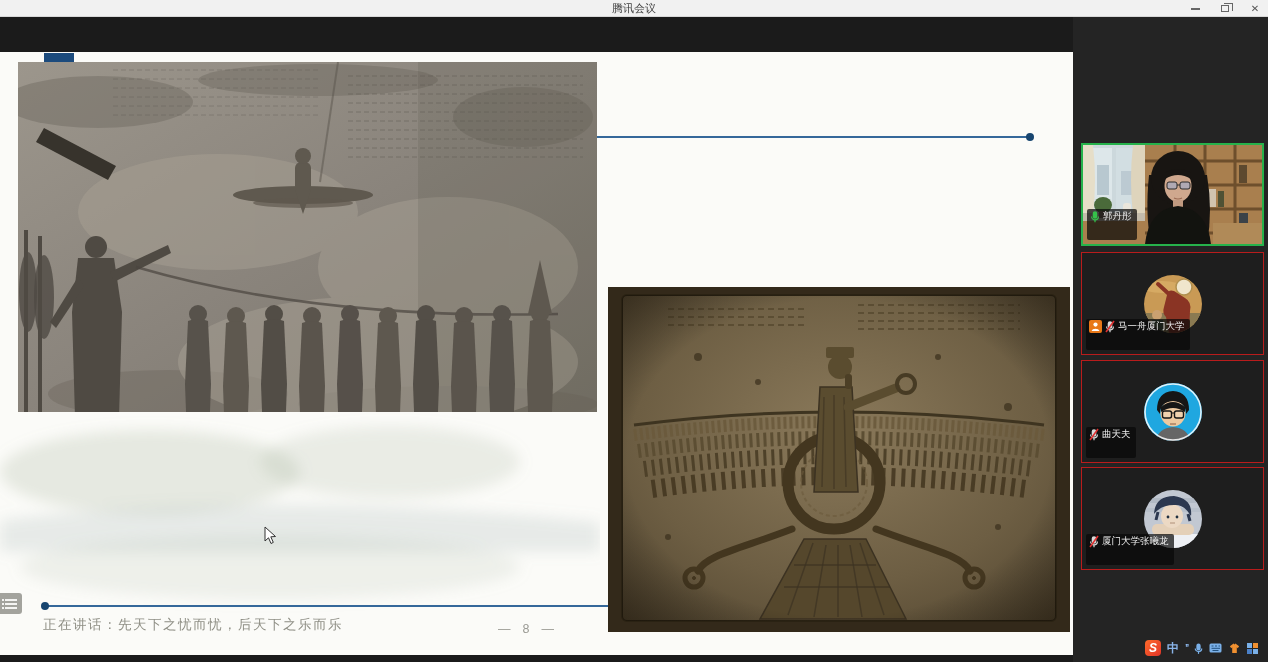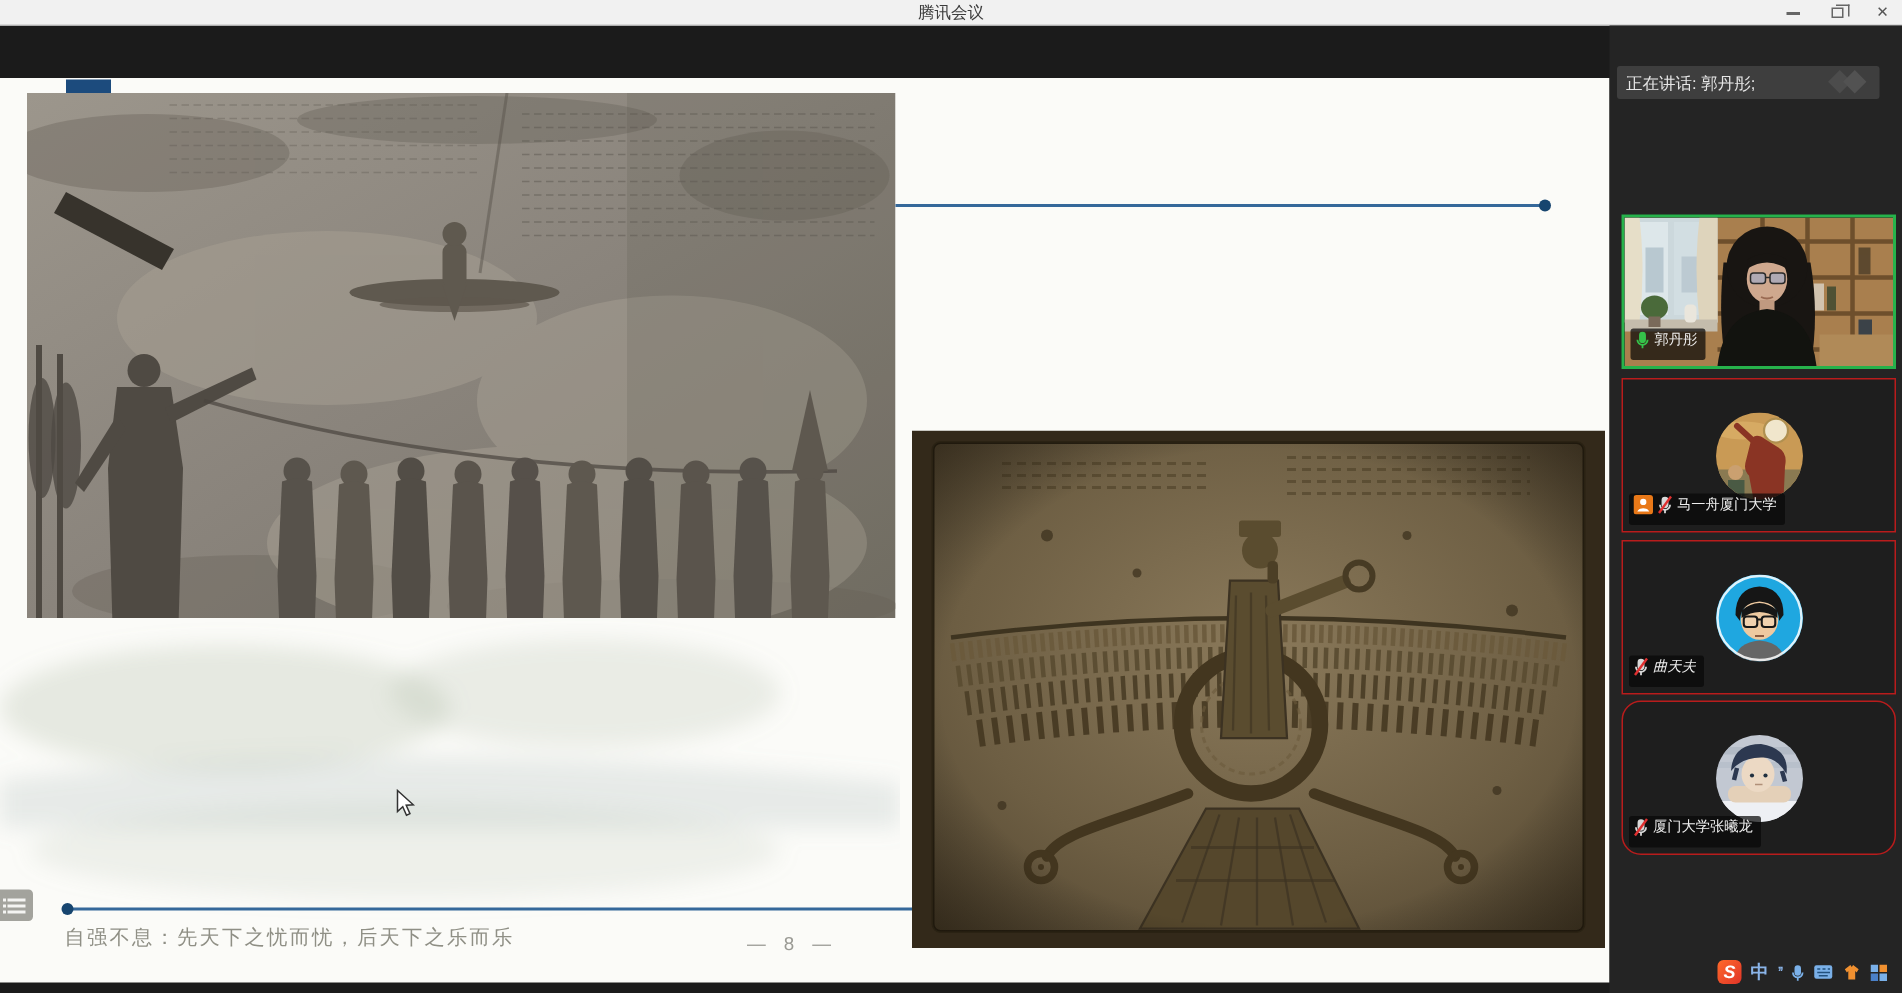--- a/index.html
+++ b/index.html
@@ -56,26 +56,26 @@
   .speakbar { position:absolute; left:5px; top:27px; width:175px; height:22px; background:#3e3e3e;
               border-radius:2px; display:flex; align-items:center; padding:0 6px; overflow:hidden; }
   .speakbar .lbl { font-size:11px; color:#e6e6e6; white-space:nowrap; flex:1; }
   .wm { position:relative; width:28px; height:16px; flex:none; }
   .wm i { position:absolute; width:11px; height:11px; background:#4c4c4c; transform:rotate(45deg); top:2px; }
   .wm i:first-child { left:2px; } .wm i:last-child { left:12px; background:#525252; }
 
   .thumb { position:absolute; left:8px; width:183px; height:103px; background:#1e1e1e;
            border:1px solid #b91c1c; overflow:hidden; cursor:pointer; }
   .thumb.active { border:2px solid #26b24b; }
-  .t1 { top:126px; } .t2 { top:235px; } .t3 { top:343px;font-style:italic; } .t4 { top:450px;border-radius:13px; }
+  .t1 { top:126px; } .t2 { top:235px; } .t3 { top:343px; } .t4 { top:450px; }
   .thumb .fill { position:absolute; inset:0; width:100%; height:100%; }
   .avatar-wrap { position:absolute; inset:0; display:flex; align-items:center; justify-content:center; }
 
   .plabel { position:absolute; left:4px; bottom:4px; display:flex; align-items:center; gap:3px;
-            background:rgba(8,8,8,0.72); border-radius:2px; padding:1px 5px 7px 3px; z-index:3; }
+            background:rgba(8,8,8,0.72); border-radius:2px; padding:1px 5px 17px 3px; z-index:3; }
   .plabel .pname { font-size:9.5px; color:#efefef; white-space:nowrap; }
 
   
   .imebar { position:absolute; left:72px; top:620px; width:120px; height:22px;
             display:flex; align-items:center; gap:6px; }
   .ime-s { width:16px; height:16px; border-radius:4px; background:linear-gradient(135deg,#ff6a2a,#e03428);
            color:#fff; font-weight:bold; font-style:italic; font-size:12px; display:flex;
            align-items:center; justify-content:center; cursor:pointer; }
   .ime-mode { color:#8ab4e8; font-size:12px; font-weight:bold; cursor:pointer; }
   .ime-punct { color:#8ab4e8; font-size:10px; font-weight:bold; cursor:pointer; letter-spacing:-1px; }
@@ -257,47 +257,40 @@
         <path d="M184,242 C132,262 98,268 90,284" stroke-width="7" stroke-linecap="round"></path>
         <circle cx="86" cy="291" r="9" stroke-width="5"></circle>
           <circle cx="86" cy="291" r="1.5" fill="#43361f"></circle>
         <path d="M268,242 C320,262 354,268 362,284" stroke-width="7" stroke-linecap="round"></path>
         <circle cx="366" cy="291" r="9" stroke-width="5"></circle>
           <circle cx="366" cy="291" r="1.5" fill="#43361f"></circle>
       </g>
       <rect x="14" y="8" width="434" height="326" rx="5" fill="url(#vg)"></rect>
     </svg>
 
-    <div class="motto">自强不息：先天下之忧而忧，后天下之乐而乐</div>
+    <div class="motto">正在讲话：先天下之忧而忧，后天下之乐而乐</div>
     <div class="pageno">
       <span>—</span>
       <span>8</span>
       <span>—</span>
     </div>
 
     <div class="anno-btn">
         <i></i>
         <i></i>
         <i></i>
       </div>
 
     <svg class="cursor" width="13" height="19" viewBox="0 0 13 19">
       <path d="M1,1 L1,15 L4.5,11.8 L7,17.5 L9.3,16.4 L6.8,10.8 L11.5,10.5 Z" fill="#fff" stroke="#333" stroke-width="1"></path>
     </svg>
   </div>
 
   <div class="sidebar">
 
-    <div class="speakbar">
-      <span class="lbl">正在讲话: 郭丹彤;</span>
-      <span class="wm">
-          <i></i>
-          <i></i>
-        </span>
-    </div>
 
     <div class="thumb t1 active">
       <svg class="fill" viewBox="0 0 179 99" preserveAspectRatio="none">
         <rect width="179" height="99" fill="#a97f4e"></rect>
         <g stroke="#6e4f2c" stroke-width="3">
           <path d="M92,0 V99 M122,0 V99 M152,0 V99 M62,16 H179 M62,40 H179 M62,64 H179 M62,88 H179"></path>
         </g>
         <g opacity="0.85">
           <rect x="96" y="20" width="8" height="18" fill="#30506a"></rect>
             <rect x="106" y="22" width="6" height="16" fill="#6a3030"></rect>

